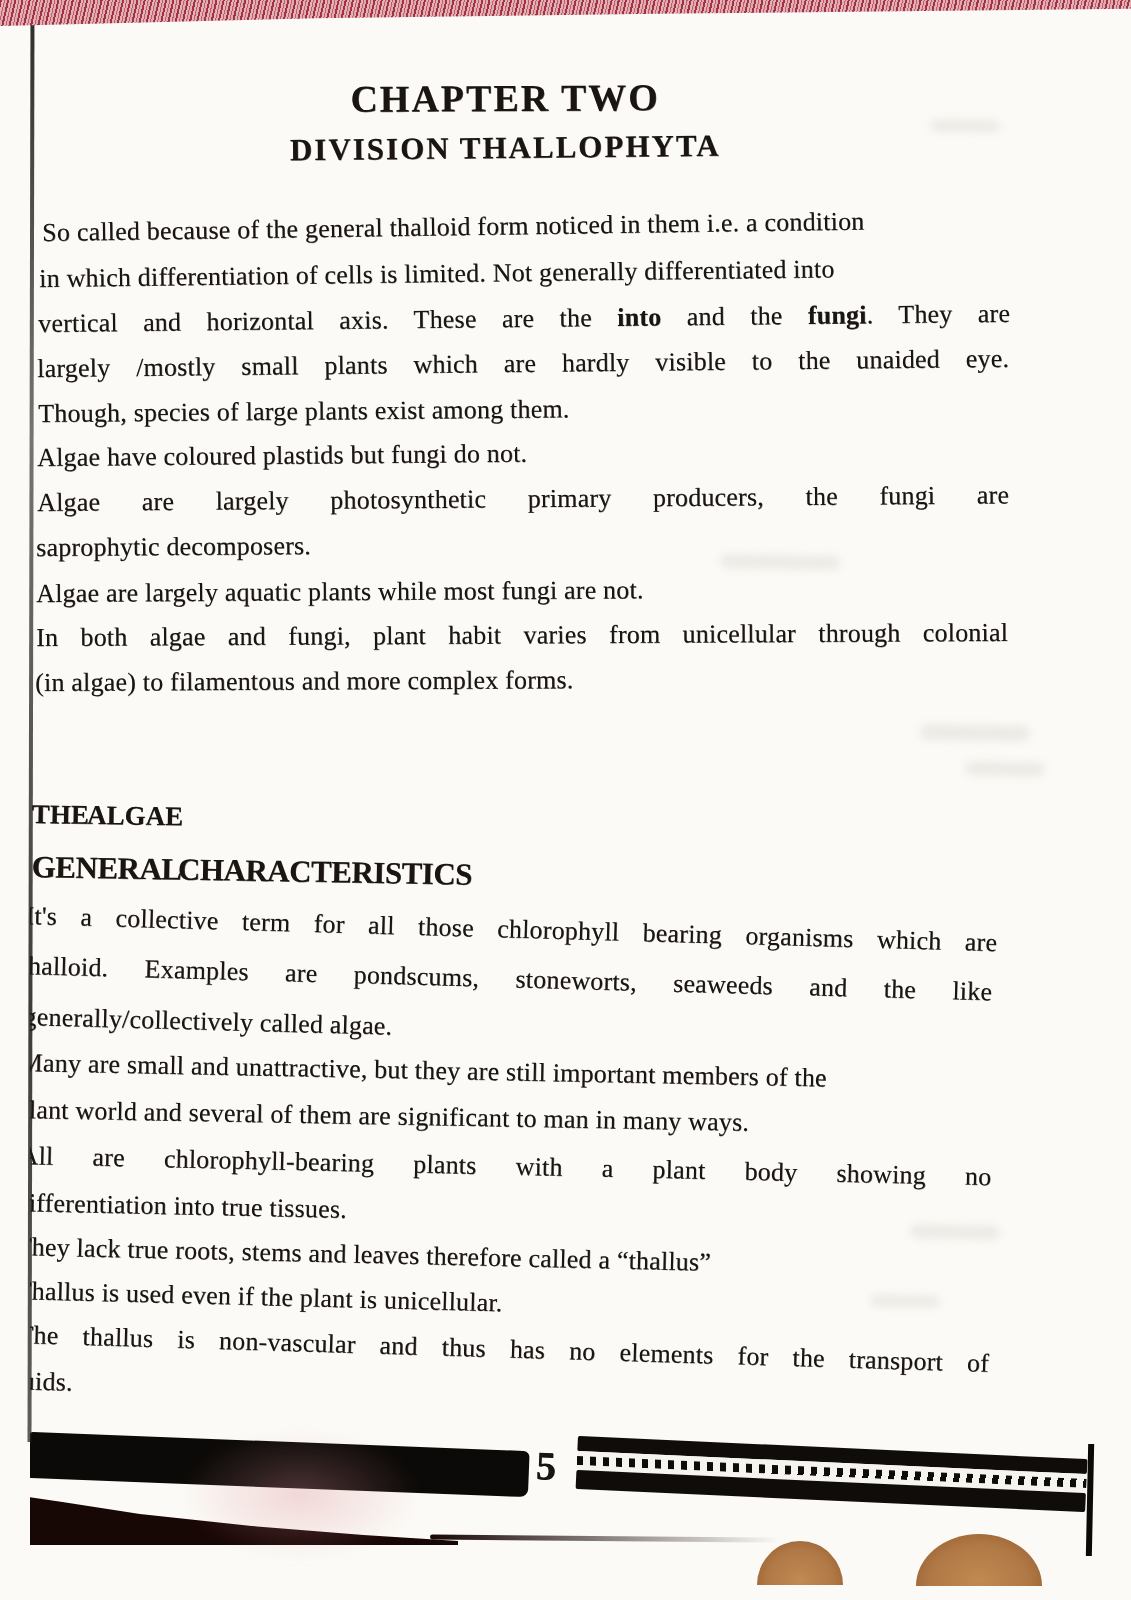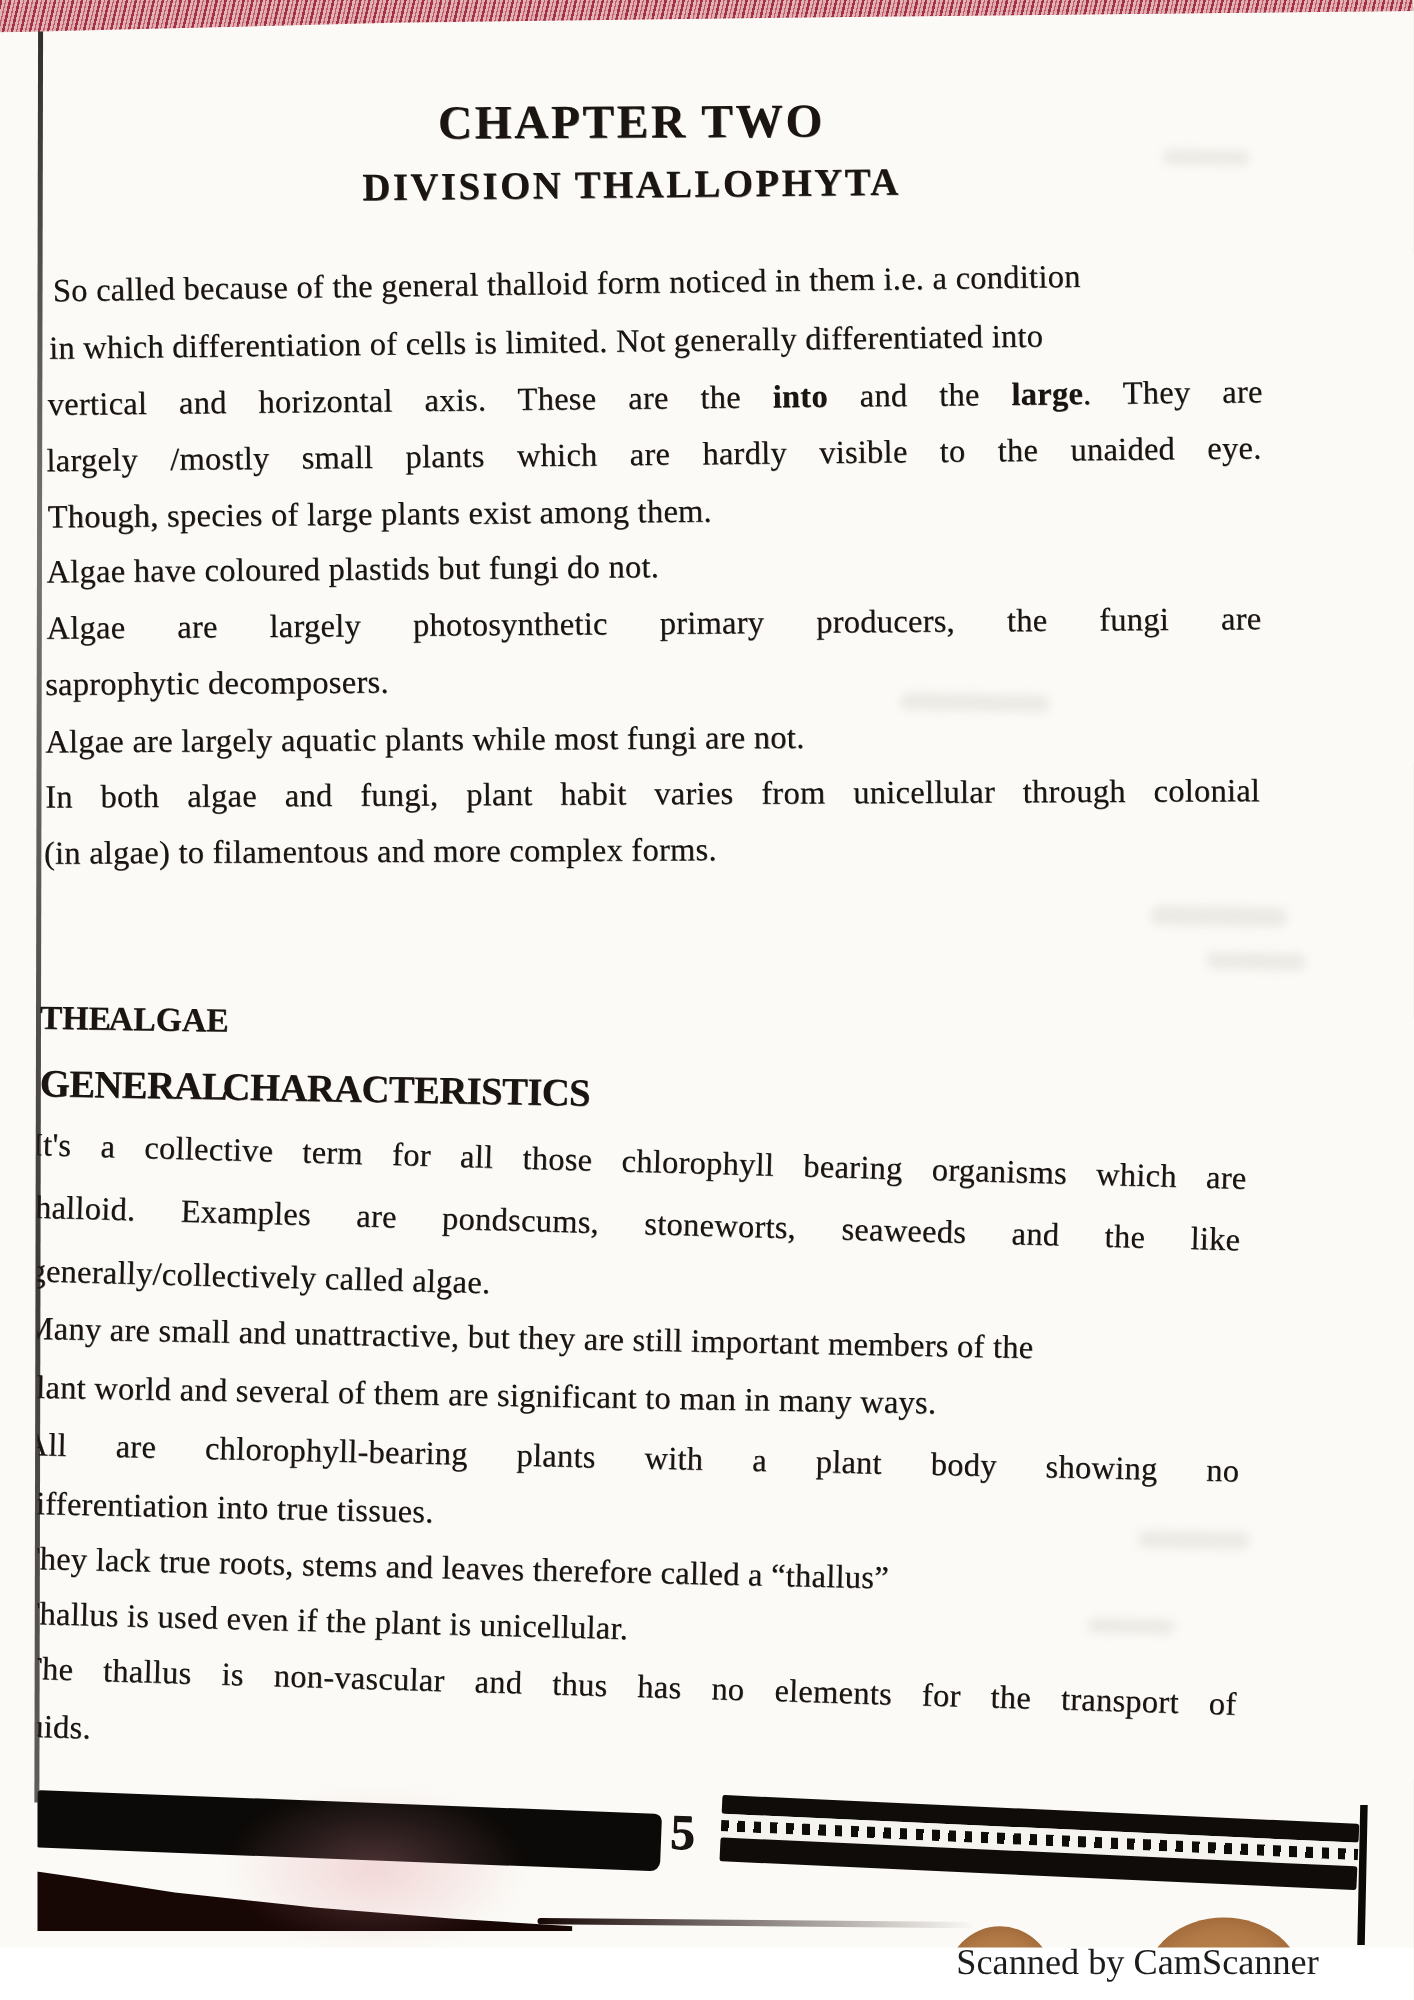--- a/index.html
+++ b/index.html
@@ -73,21 +73,21 @@
   <div id="top-strip"></div>
   <div id="page-edge-line"></div>
 
   <div id="textwrap">
 
     <div class="title" id="chapter-title">CHAPTER TWO</div>
     <div class="title" id="chapter-subtitle">DIVISION THALLOPHYTA</div>
 
     <div class="ln" style="top:216px;left:12px;transform:rotate(-.8deg)">So called because of the general thalloid form noticed in them i.e. a condition</div>
     <div class="ln" style="top:262px;left:9px;transform:rotate(-.7deg)">in which differentiation of cells is limited. Not generally differentiated into</div>
-    <div class="ln just" style="top:307px;left:8px;transform:rotate(-.6deg)"><span>vertical and horizontal axis. These are the </span><span class="b">into</span><span> and the </span><span class="b">large</span><span>. They are</span></div>
+    <div class="ln just" style="top:307px;left:8px;transform:rotate(-.6deg)"><span>vertical and horizontal axis. These are the </span><span class="b">into</span><span> and the </span><span class="b">fungi</span><span>. They are</span></div>
     <div class="ln just" style="top:352px;left:7px;transform:rotate(-.6deg)">largely /mostly small plants which are hardly visible to the unaided eye.</div>
     <div class="ln" style="top:397px;left:8px;transform:rotate(-.5deg)">Though, species of large plants exist among them.</div>
     <div class="ln" style="top:441px;left:7px;transform:rotate(-.5deg)">Algae have coloured plastids but fungi do not.</div>
     <div class="ln just" style="top:486px;left:7px;transform:rotate(-.45deg)">Algae are largely photosynthetic primary producers, the fungi are</div>
     <div class="ln" style="top:531px;left:6px;transform:rotate(-.4deg)">saprophytic decomposers.</div>
     <div class="ln" style="top:577px;left:6px;transform:rotate(-.35deg)">Algae are largely aquatic plants while most fungi are not.</div>
     <div class="ln just" style="top:621px;left:6px;transform:rotate(-.3deg)">In both algae and fungi, plant habit varies from unicellular through colonial</div>
     <div class="ln" style="top:666px;left:5px;transform:rotate(-.3deg)">(in algae) to filamentous and more complex forms.</div>
 
     <div class="hdr" id="heading-algae">THE ALGAE</div>
@@ -123,17 +123,14 @@
     <div class="smudge" style="left:690px;top:555px;width:120px;height:14px"></div>
     <div class="smudge" style="left:890px;top:725px;width:110px;height:16px"></div>
     <div class="smudge" style="left:935px;top:762px;width:80px;height:14px"></div>
     <div class="smudge" style="left:880px;top:1225px;width:90px;height:14px"></div>
     <div class="smudge" style="left:840px;top:1295px;width:70px;height:12px"></div>
 
     <div class="fingertip" id="fingertip-1"></div>
     <div class="fingertip" id="fingertip-2"></div>
   </div>
 
-  <div id="bottom-white-strip">
-    <div id="camscanner-label">Scanned by CamScanner</div>
-  </div>
 
 </div>
 
 </body></html>

